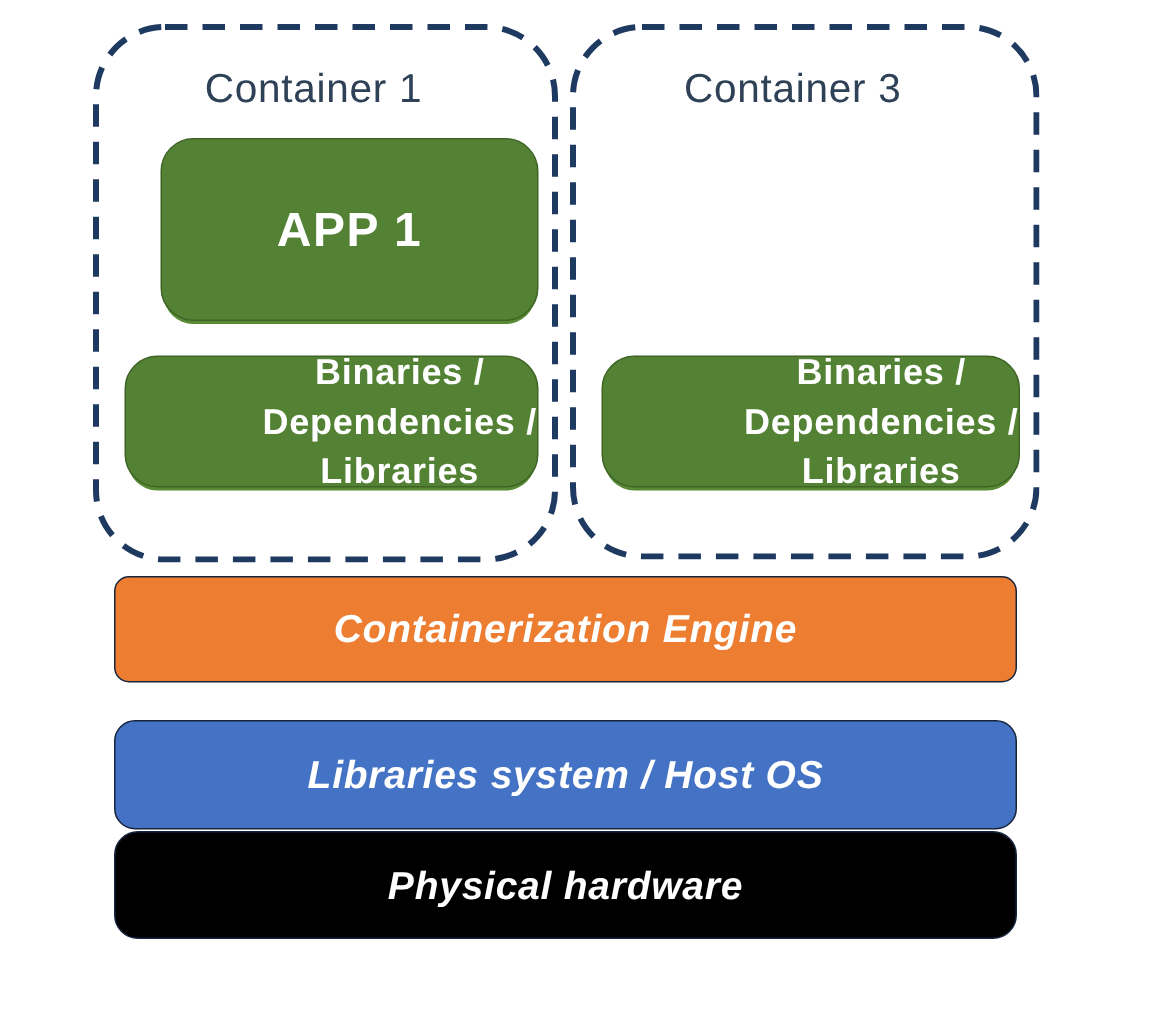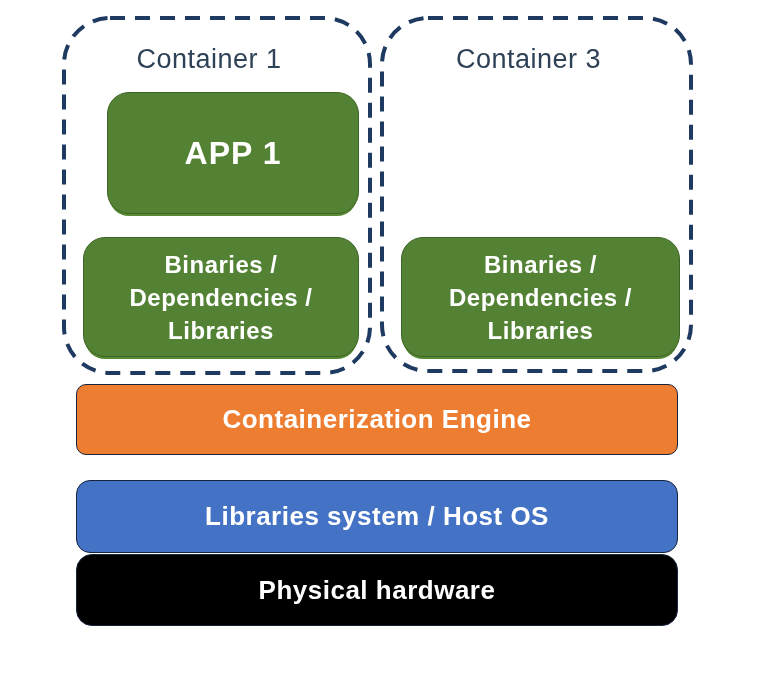--- a/index.html
+++ b/index.html
@@ -59,41 +59,43 @@
   .app-box {
     top: 76px;
     height: 122px;
     font-size: 32px;
     font-weight: bold;
     letter-spacing: 1px;
     margin-left: 24px;
   }
   .deps-box {
     top: 221px;
-    height: 120px;
+    height: 88px;
     font-size: 24px;
     font-weight: bold;
     line-height: 33px;
     letter-spacing: 0.5px;
+    justify-content: flex-end;
   }
 
   
   .layer-bar {
     position: absolute;
     left: 76px;
     width: 602px;
     display: flex;
     align-items: center;
     justify-content: center;
     color: #ffffff;
     font-size: 26px;
     font-weight: bold;
     letter-spacing: 0.5px;
     border: 1px solid #17243E;
     box-sizing: border-box;
+    font-style: italic;
   }
   .layer-engine {
     top: 384px;
     height: 71px;
     background: #ED7D31;
     border-radius: 10px;
   }
   .layer-os {
     top: 480px;
     height: 73px;

